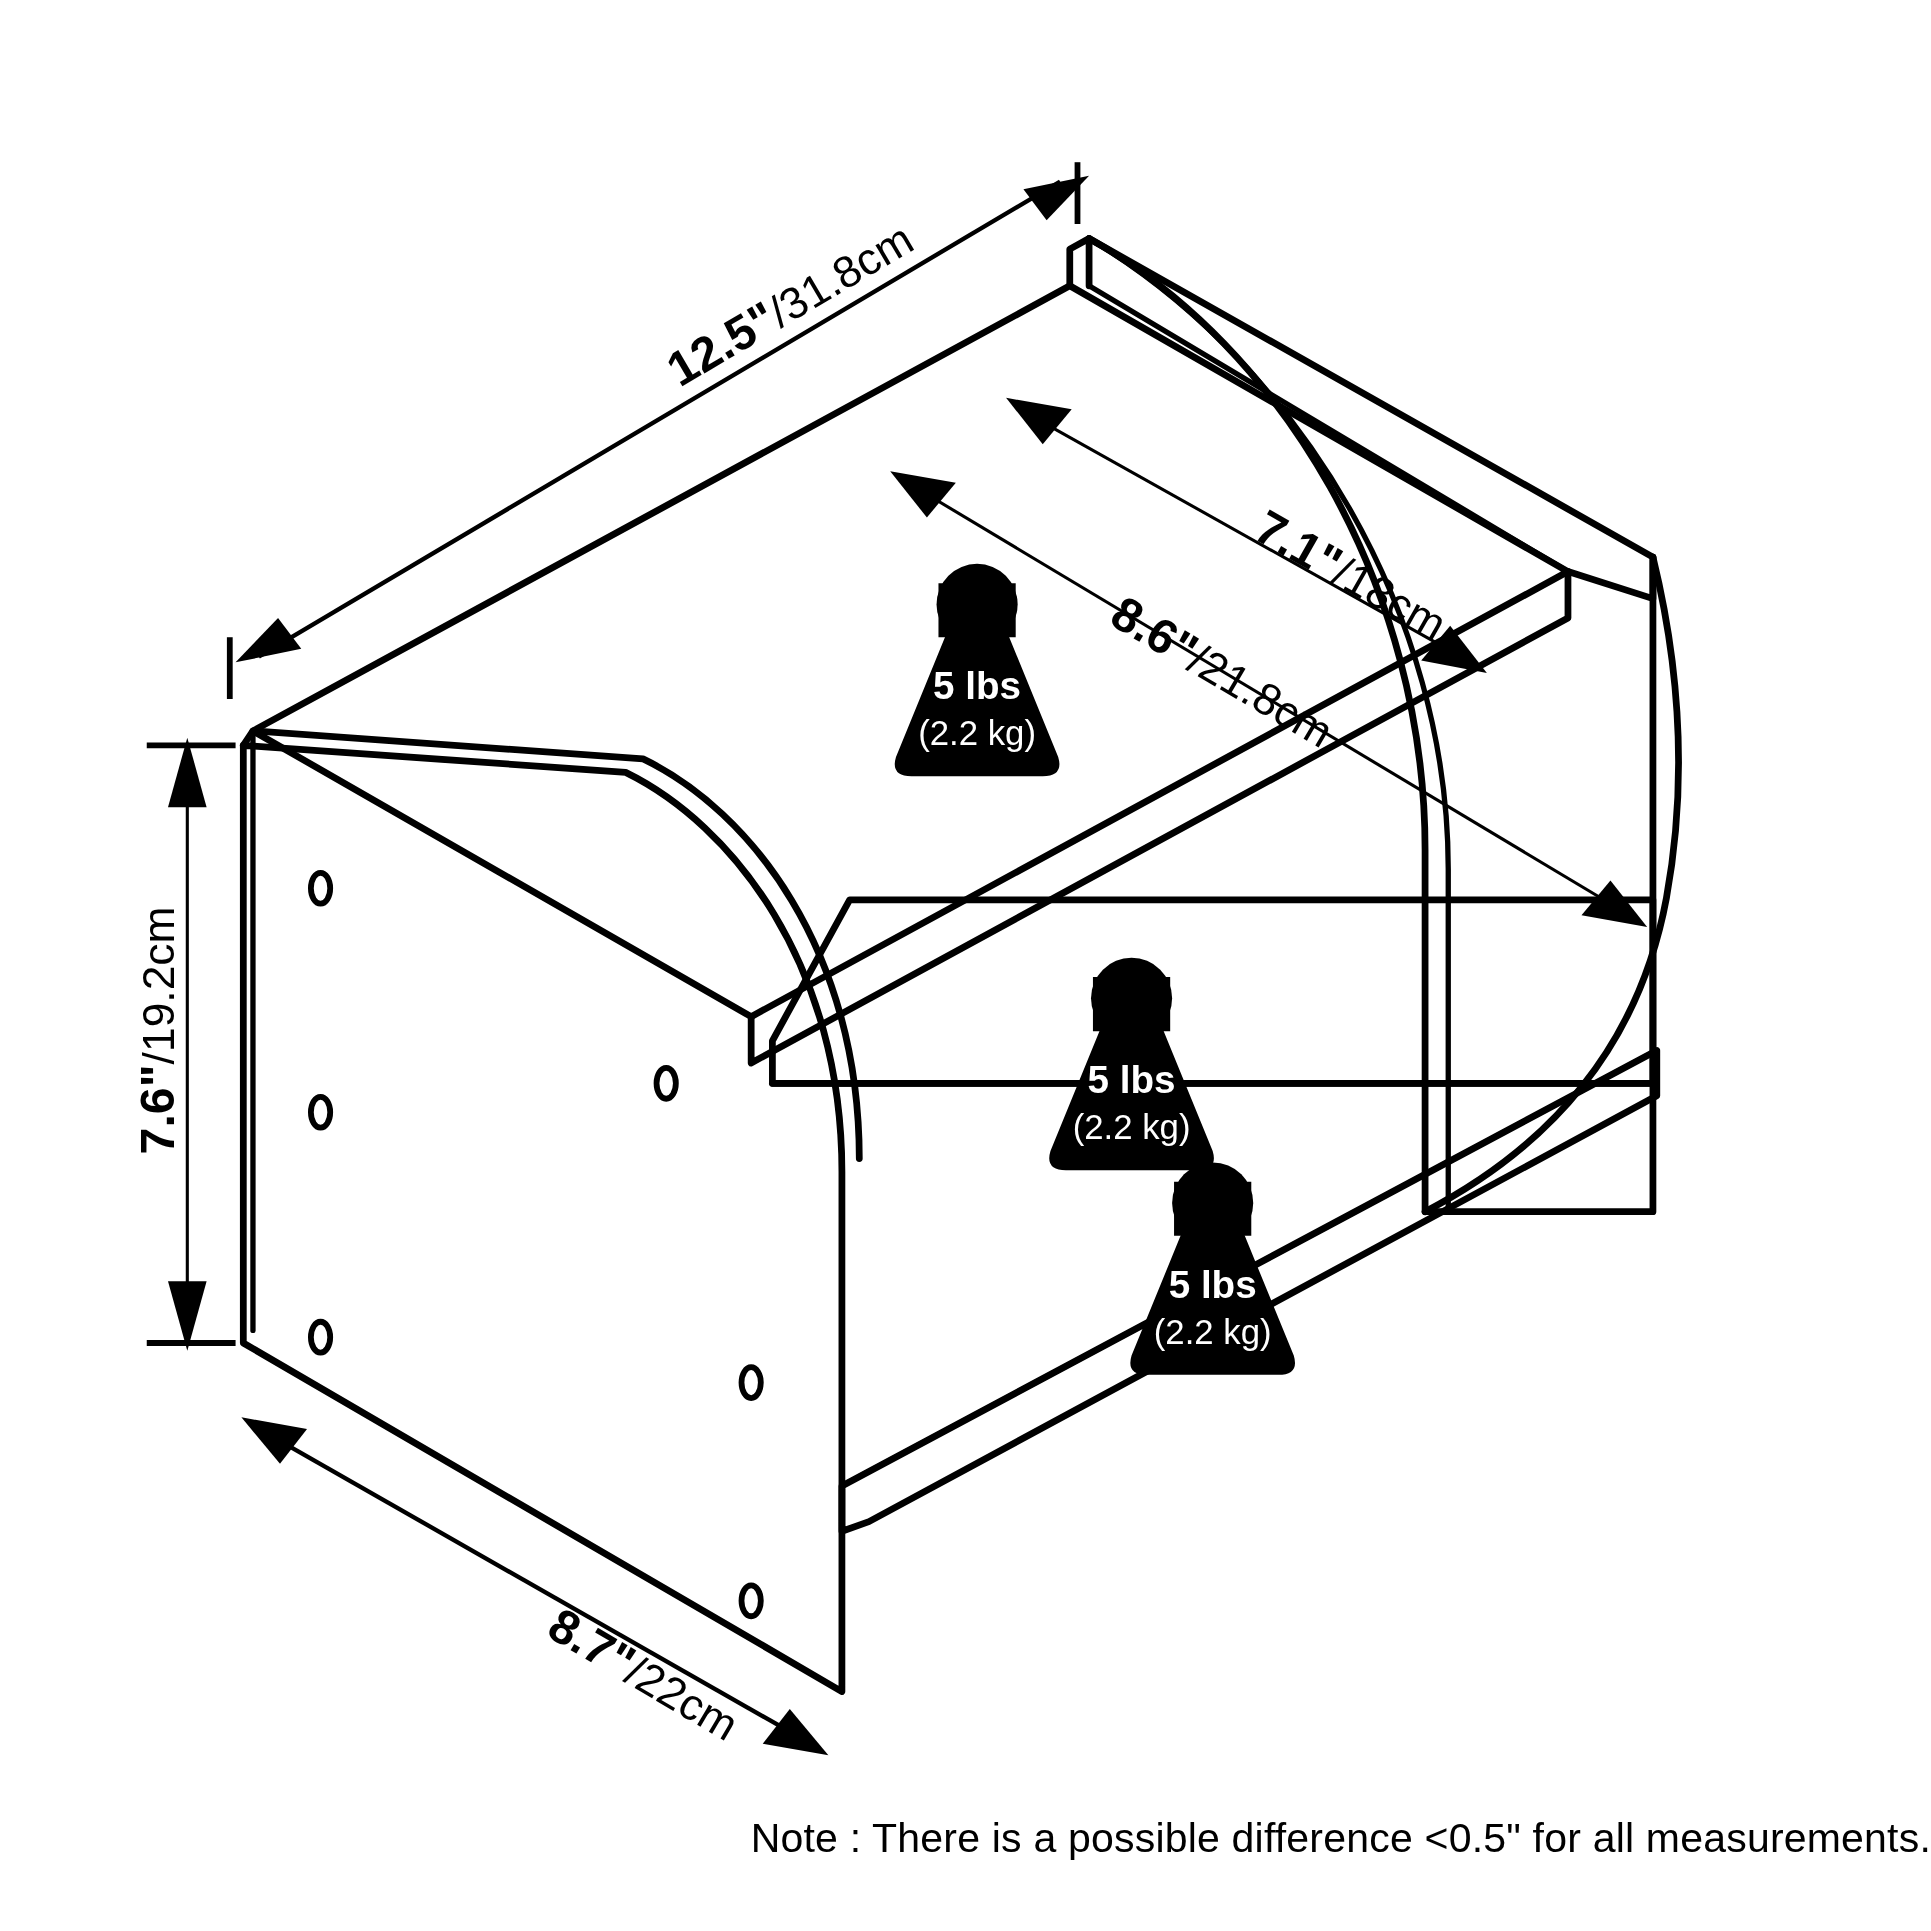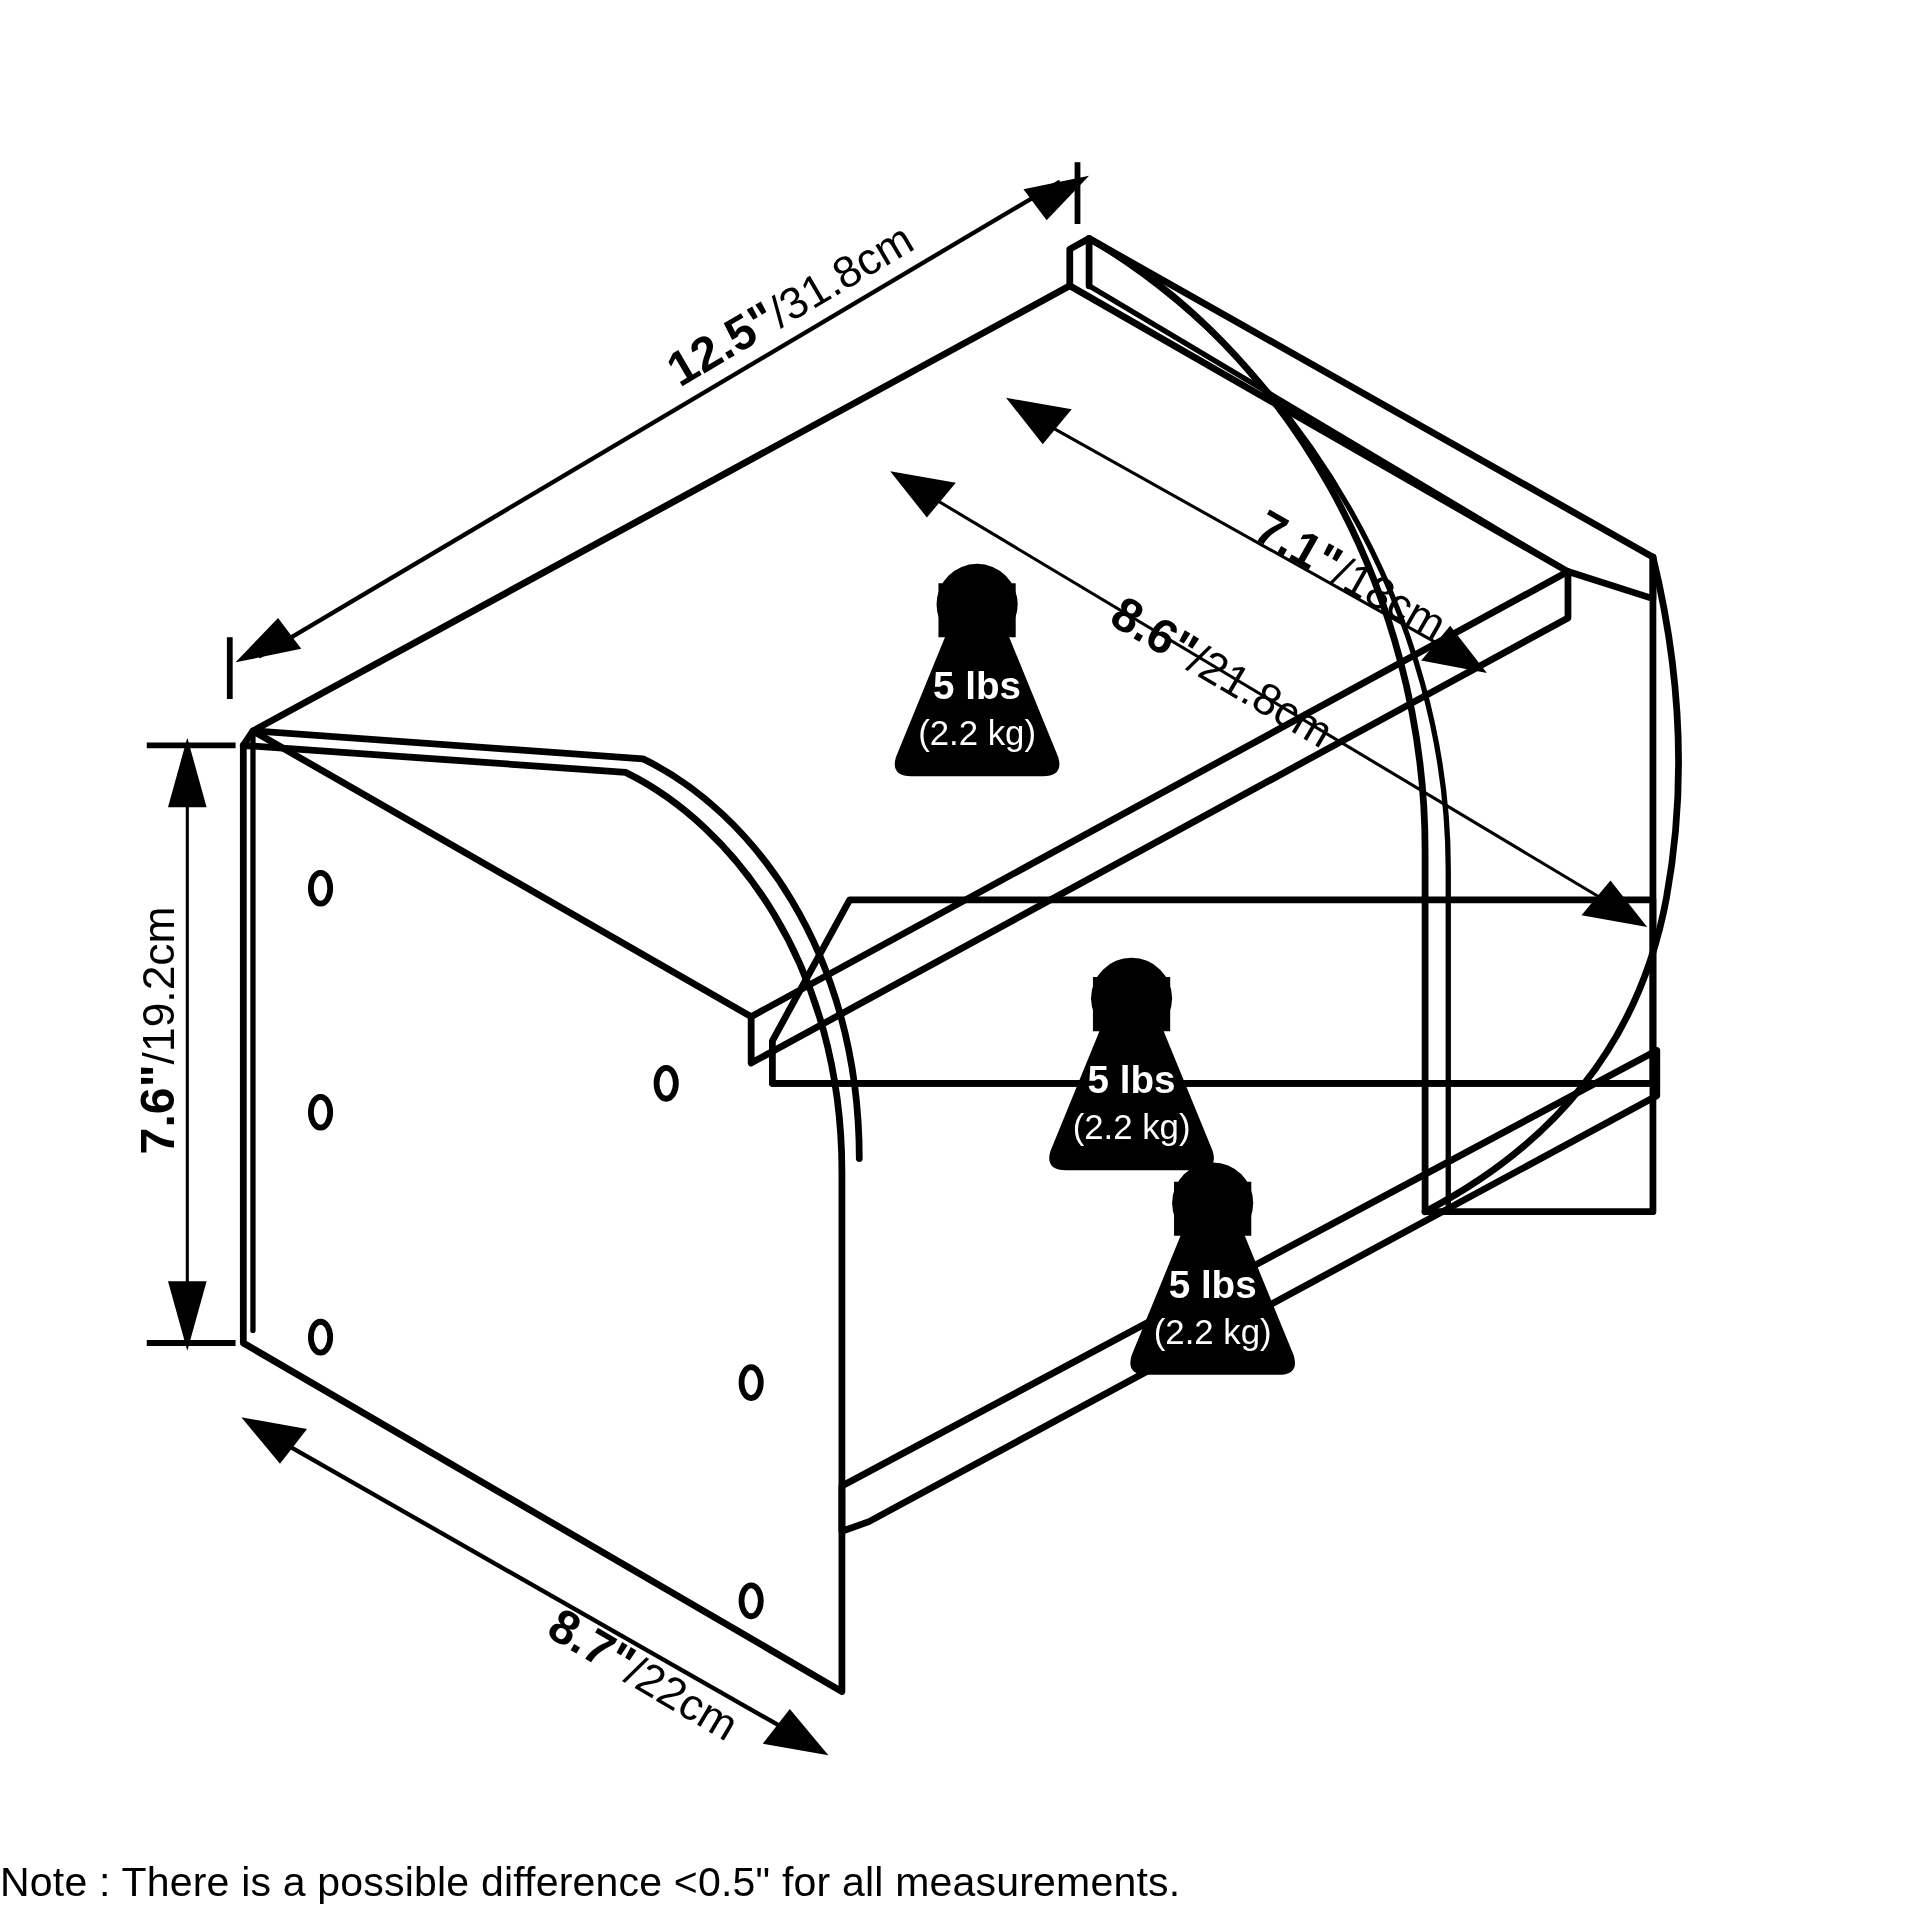--- a/index.html
+++ b/index.html
@@ -86,26 +86,25 @@
     font-weight: normal;
     fill: #ffffff;
     text-anchor: middle;
   }
 
   .note {
     position: absolute;
     left: 0;
     right: 0;
     top: 1815px;
-    text-align: left;
+    text-align: right;
     font-family: "Liberation Sans", sans-serif;
     font-size: 41px;
     color: #000000;
     letter-spacing: 0.2px;
-    margin-top: 44px;
   }
 </style>
 </head>
 <body>
 
 <div id="page">
 
   <svg id="diagram" viewBox="0 0 2000 2000">
 
     <defs>

